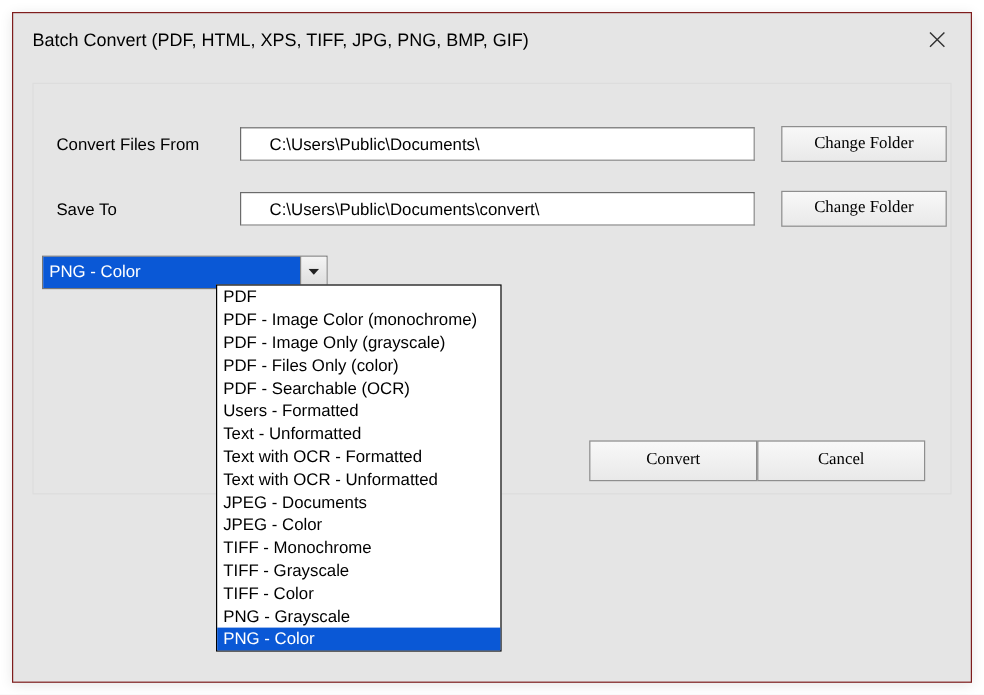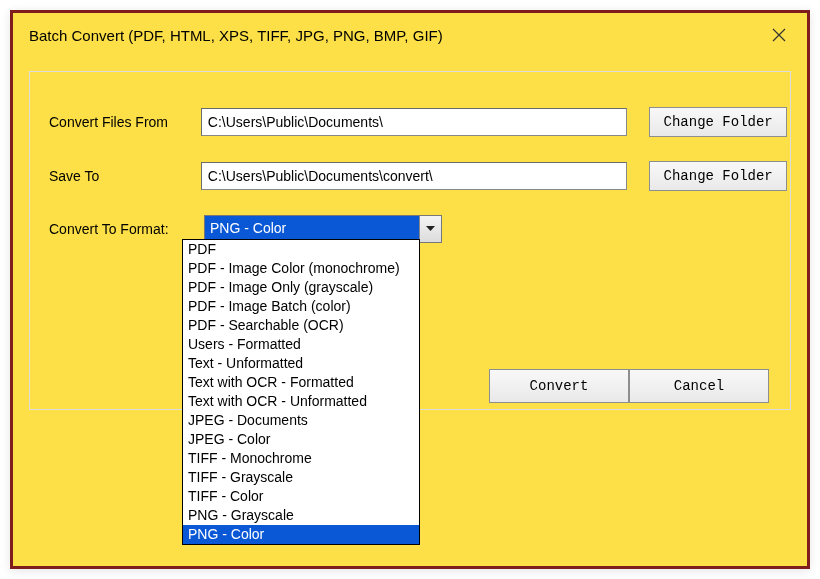--- a/index.html
+++ b/index.html
@@ -7,22 +7,22 @@
     margin: 0;
     padding: 10px;
     font-family: "Segoe UI", Tahoma, Arial, sans-serif;
     font-size: 14px;
     background: #fff;
     color: #000;
   }
   .window {
     width: 800px;
     height: 559px;
-    background: #fde047;
-    border: 3px solid #7f1d1d;
+    background: #e5e5e5;
+    border: 1px solid #7f1d1d;
     box-shadow: 0 2px 10px rgba(0,0,0,0.10);
     position: relative;
   }
   .titlebar {
     height: 44px;
     display: flex;
     align-items: center;
     padding: 0 12px 0 16px;
   }
   .title { flex: 1; font-size: 15px; }
@@ -43,30 +43,30 @@
     align-items: center;
     margin-bottom: 24px;
   }
   .lbl { width: 155px; font-size: 14px; margin-left: 12px; }
   .txt {
     width: 435px;
     height: 28px;
     border: 1px solid #888;
     border-top-color: #6b6b6b;
     border-left-color: #6b6b6b;
-    padding: 0 6px;
+    padding: 0 24px;
     font-family: inherit;
     font-size: 14px;
     background: #fff;
   }
   .btn {
     height: 30px;
     background: linear-gradient(#f8f8f8,#e9e9e9);
     border: 1px solid #8e8e8e;
-    font-family: Liberation Mono, monospace;
+    font-family: Liberation Serif, serif;
     font-size: 14px;
     cursor: pointer;
     padding: 0 12px;
   }
   .btn-change { width: 140px; margin-left: 22px; }
   .combo {
     position: relative;
     width: 238px;
     height: 28px;
     border: 1px solid #777;
@@ -142,36 +142,35 @@
       <button class="btn btn-change">Change Folder</button>
     </div>
 
     <div class="row">
       <div class="lbl">Save To</div>
       <input class="txt" value="C:\Users\Public\Documents\convert\" style="">
       <button class="btn btn-change">Change Folder</button>
     </div>
 
     <div class="row">
-      <div class="lbl">Convert To Format:</div>
       <div class="combo">
         <div class="combo-val">PNG - Color</div>
         <div class="combo-btn">
           <svg viewBox="0 0 9 6">
               <path d="M0 0 L4.5 5 L9 0 Z" fill="#222"></path>
             </svg>
         </div>
       </div>
     </div>
 
     <div class="dropdown" id="dropdown">
         <div class="opt">PDF</div>
         <div class="opt">PDF - Image Color (monochrome)</div>
         <div class="opt">PDF - Image Only (grayscale)</div>
-        <div class="opt">PDF - Image Batch (color)</div>
+        <div class="opt">PDF - Files Only (color)</div>
         <div class="opt">PDF - Searchable (OCR)</div>
         <div class="opt">Users - Formatted</div>
         <div class="opt">Text - Unformatted</div>
         <div class="opt">Text with OCR - Formatted</div>
         <div class="opt">Text with OCR - Unformatted</div>
         <div class="opt">JPEG - Documents</div>
         <div class="opt">JPEG - Color</div>
         <div class="opt">TIFF - Monochrome</div>
         <div class="opt">TIFF - Grayscale</div>
         <div class="opt">TIFF - Color</div>

